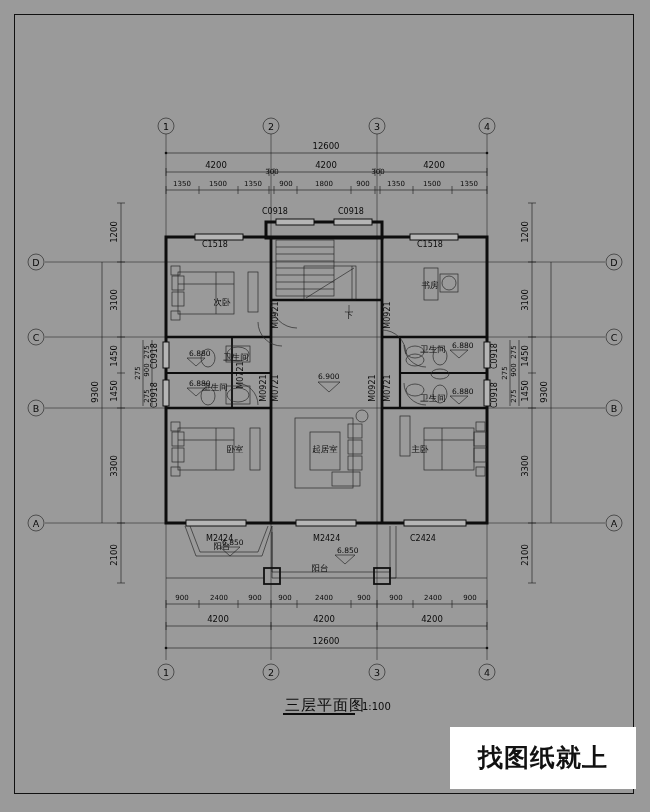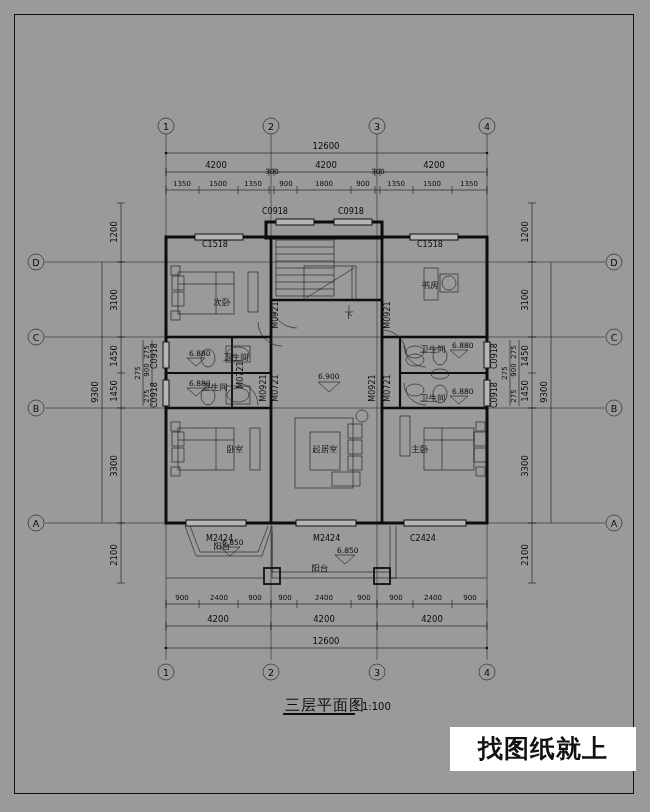--- a/index.html
+++ b/index.html
@@ -14,21 +14,21 @@
   .room{font-size:8.5px;}
   .bub{font-size:9.5px;}
   .elev{font-size:7.5px;}
   .title-cn{font-size:15px;letter-spacing:1px;}
   .title-sc{font-size:10px;}
   .wall{stroke:#0d0d0d;}
   .thin{stroke:#1a1a1a;stroke-width:.6;fill:none;}
   .furn{stroke:#2a2a2a;stroke-width:.7;fill:none;}
   .dimline{stroke:#161616;stroke-width:.6;}
   .axis{stroke:#222;stroke-width:.55;}
-  #wm{position:absolute;left:450px;top:727px;width:186px;height:44px;background:#fff;
+  #wm{position:absolute;left:450px;top:727px;width:186px;height:62px;background:#fff;
       display:flex;flex-direction:column;align-items:center;justify-content:center;}
   #wm .cn{font-size:25px;font-weight:bold;color:#111;letter-spacing:1px;line-height:1.05;}
   #wm .en{font-size:16px;font-weight:bold;color:#2222cc;font-family:"DejaVu Sans Mono","Liberation Mono",monospace;line-height:1.15;}
 </style>
 </head>
 <body>
 
 <div id="stage">
   <div class="sheet-border"></div>
 

